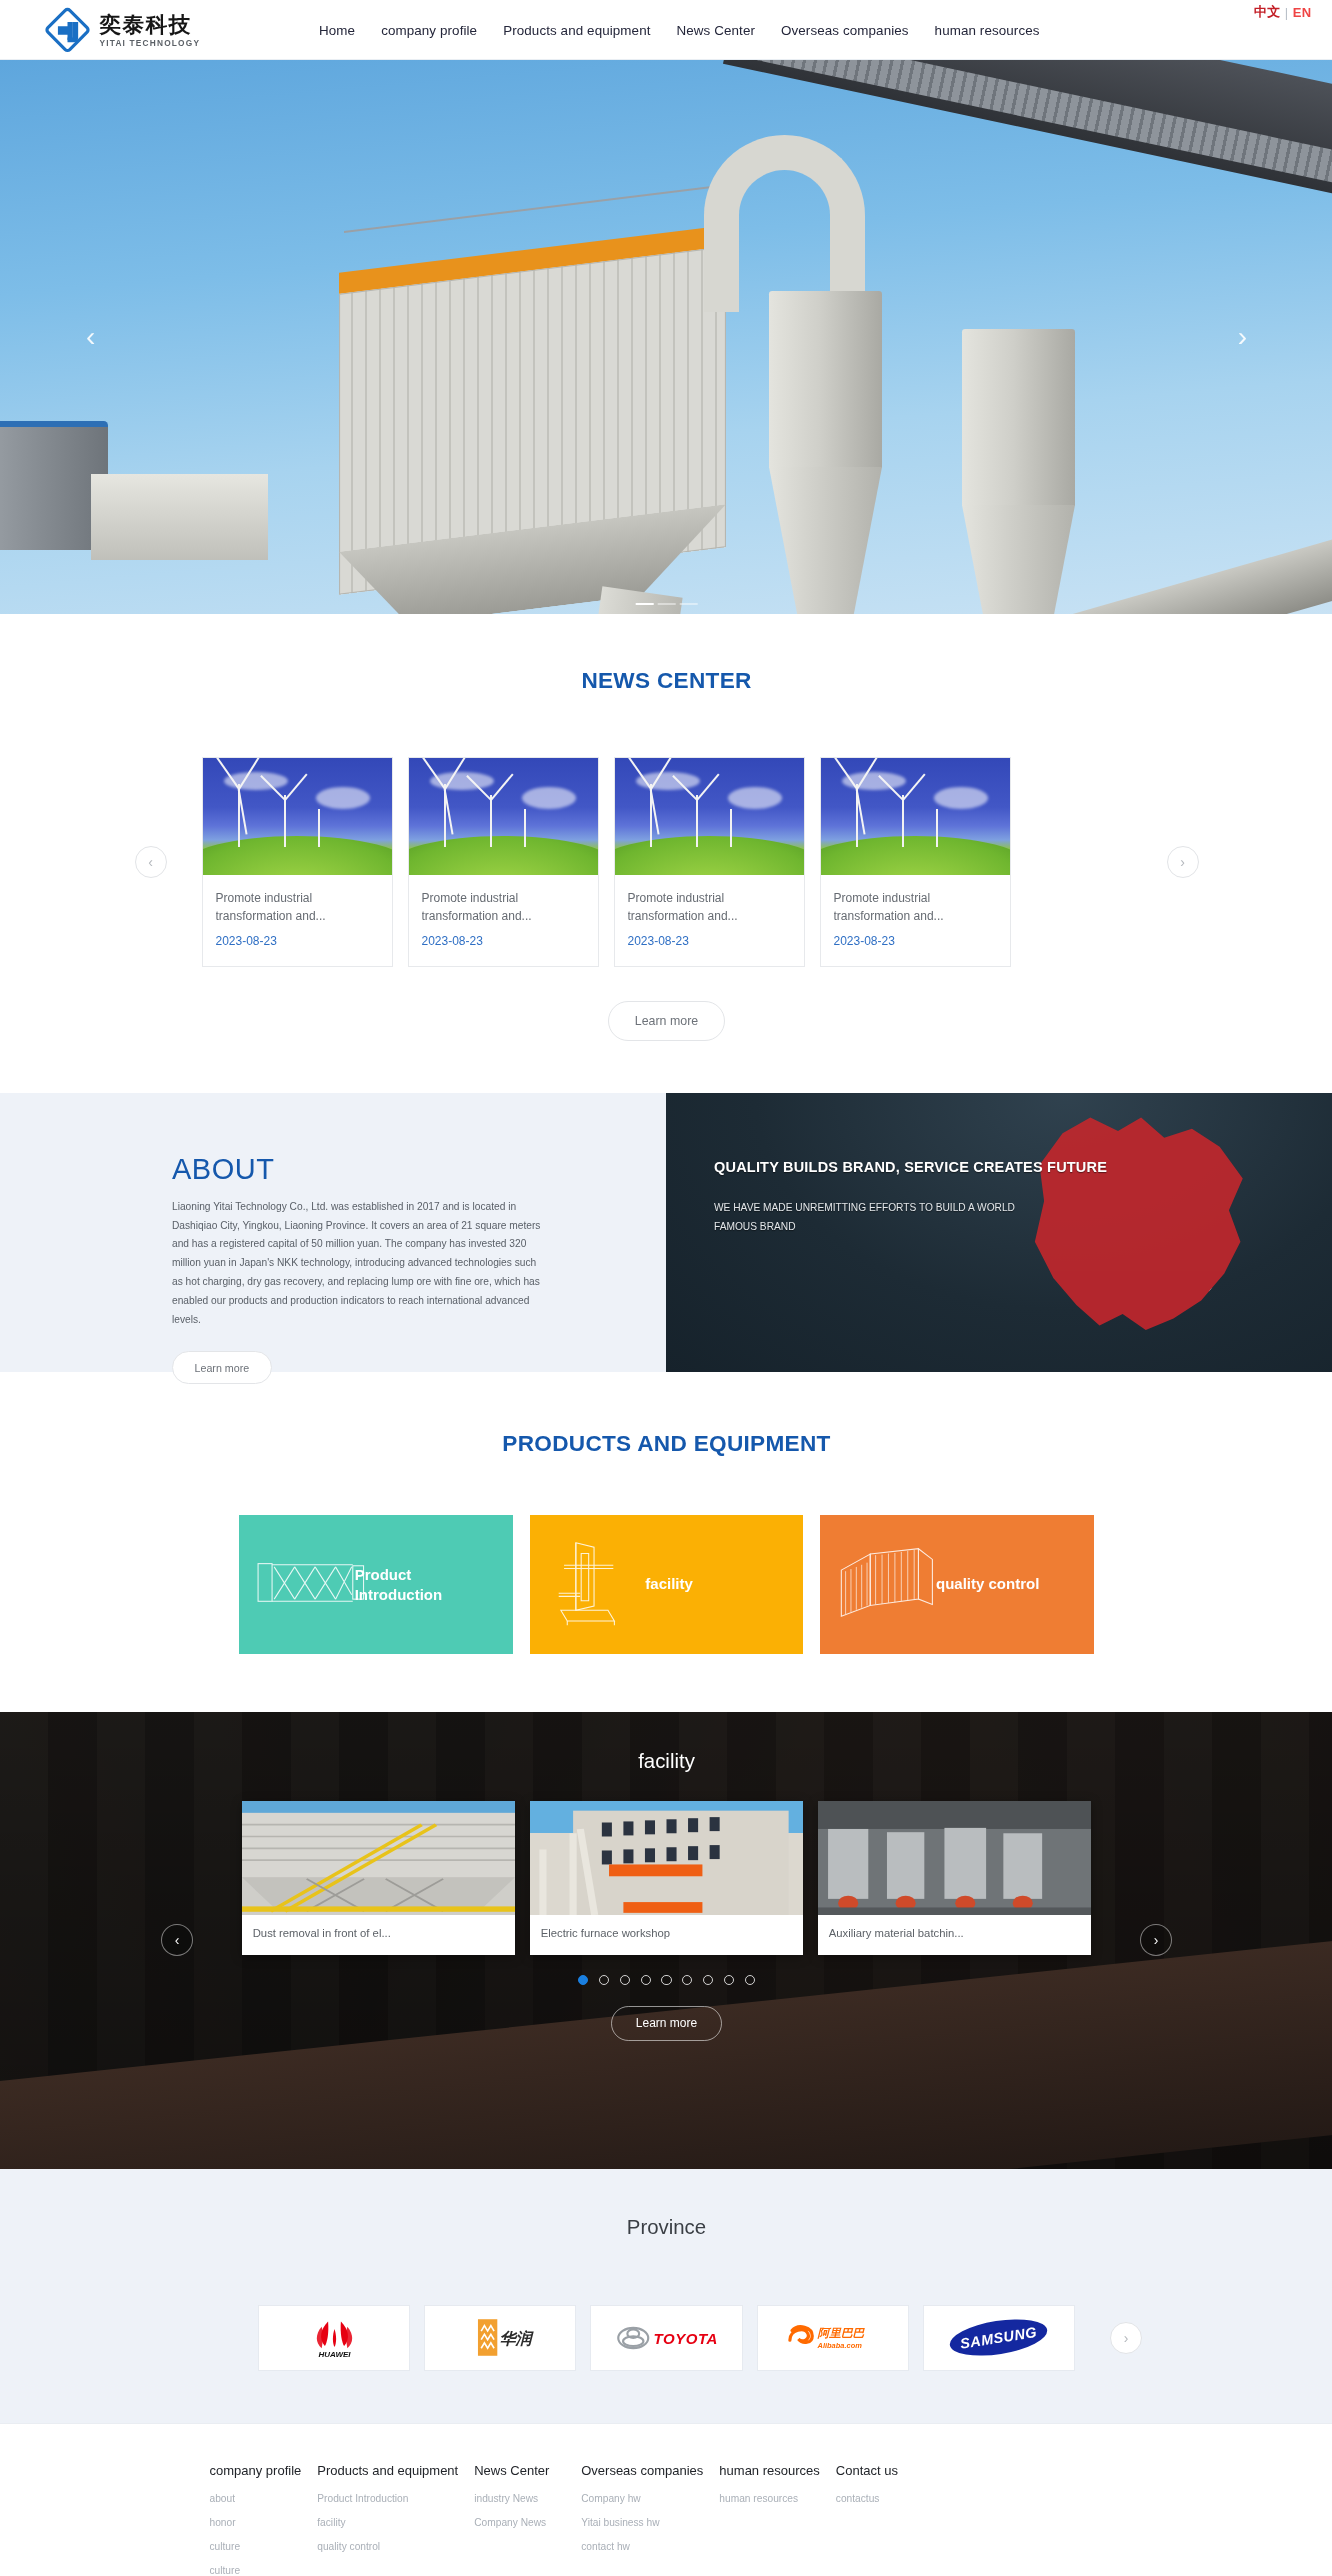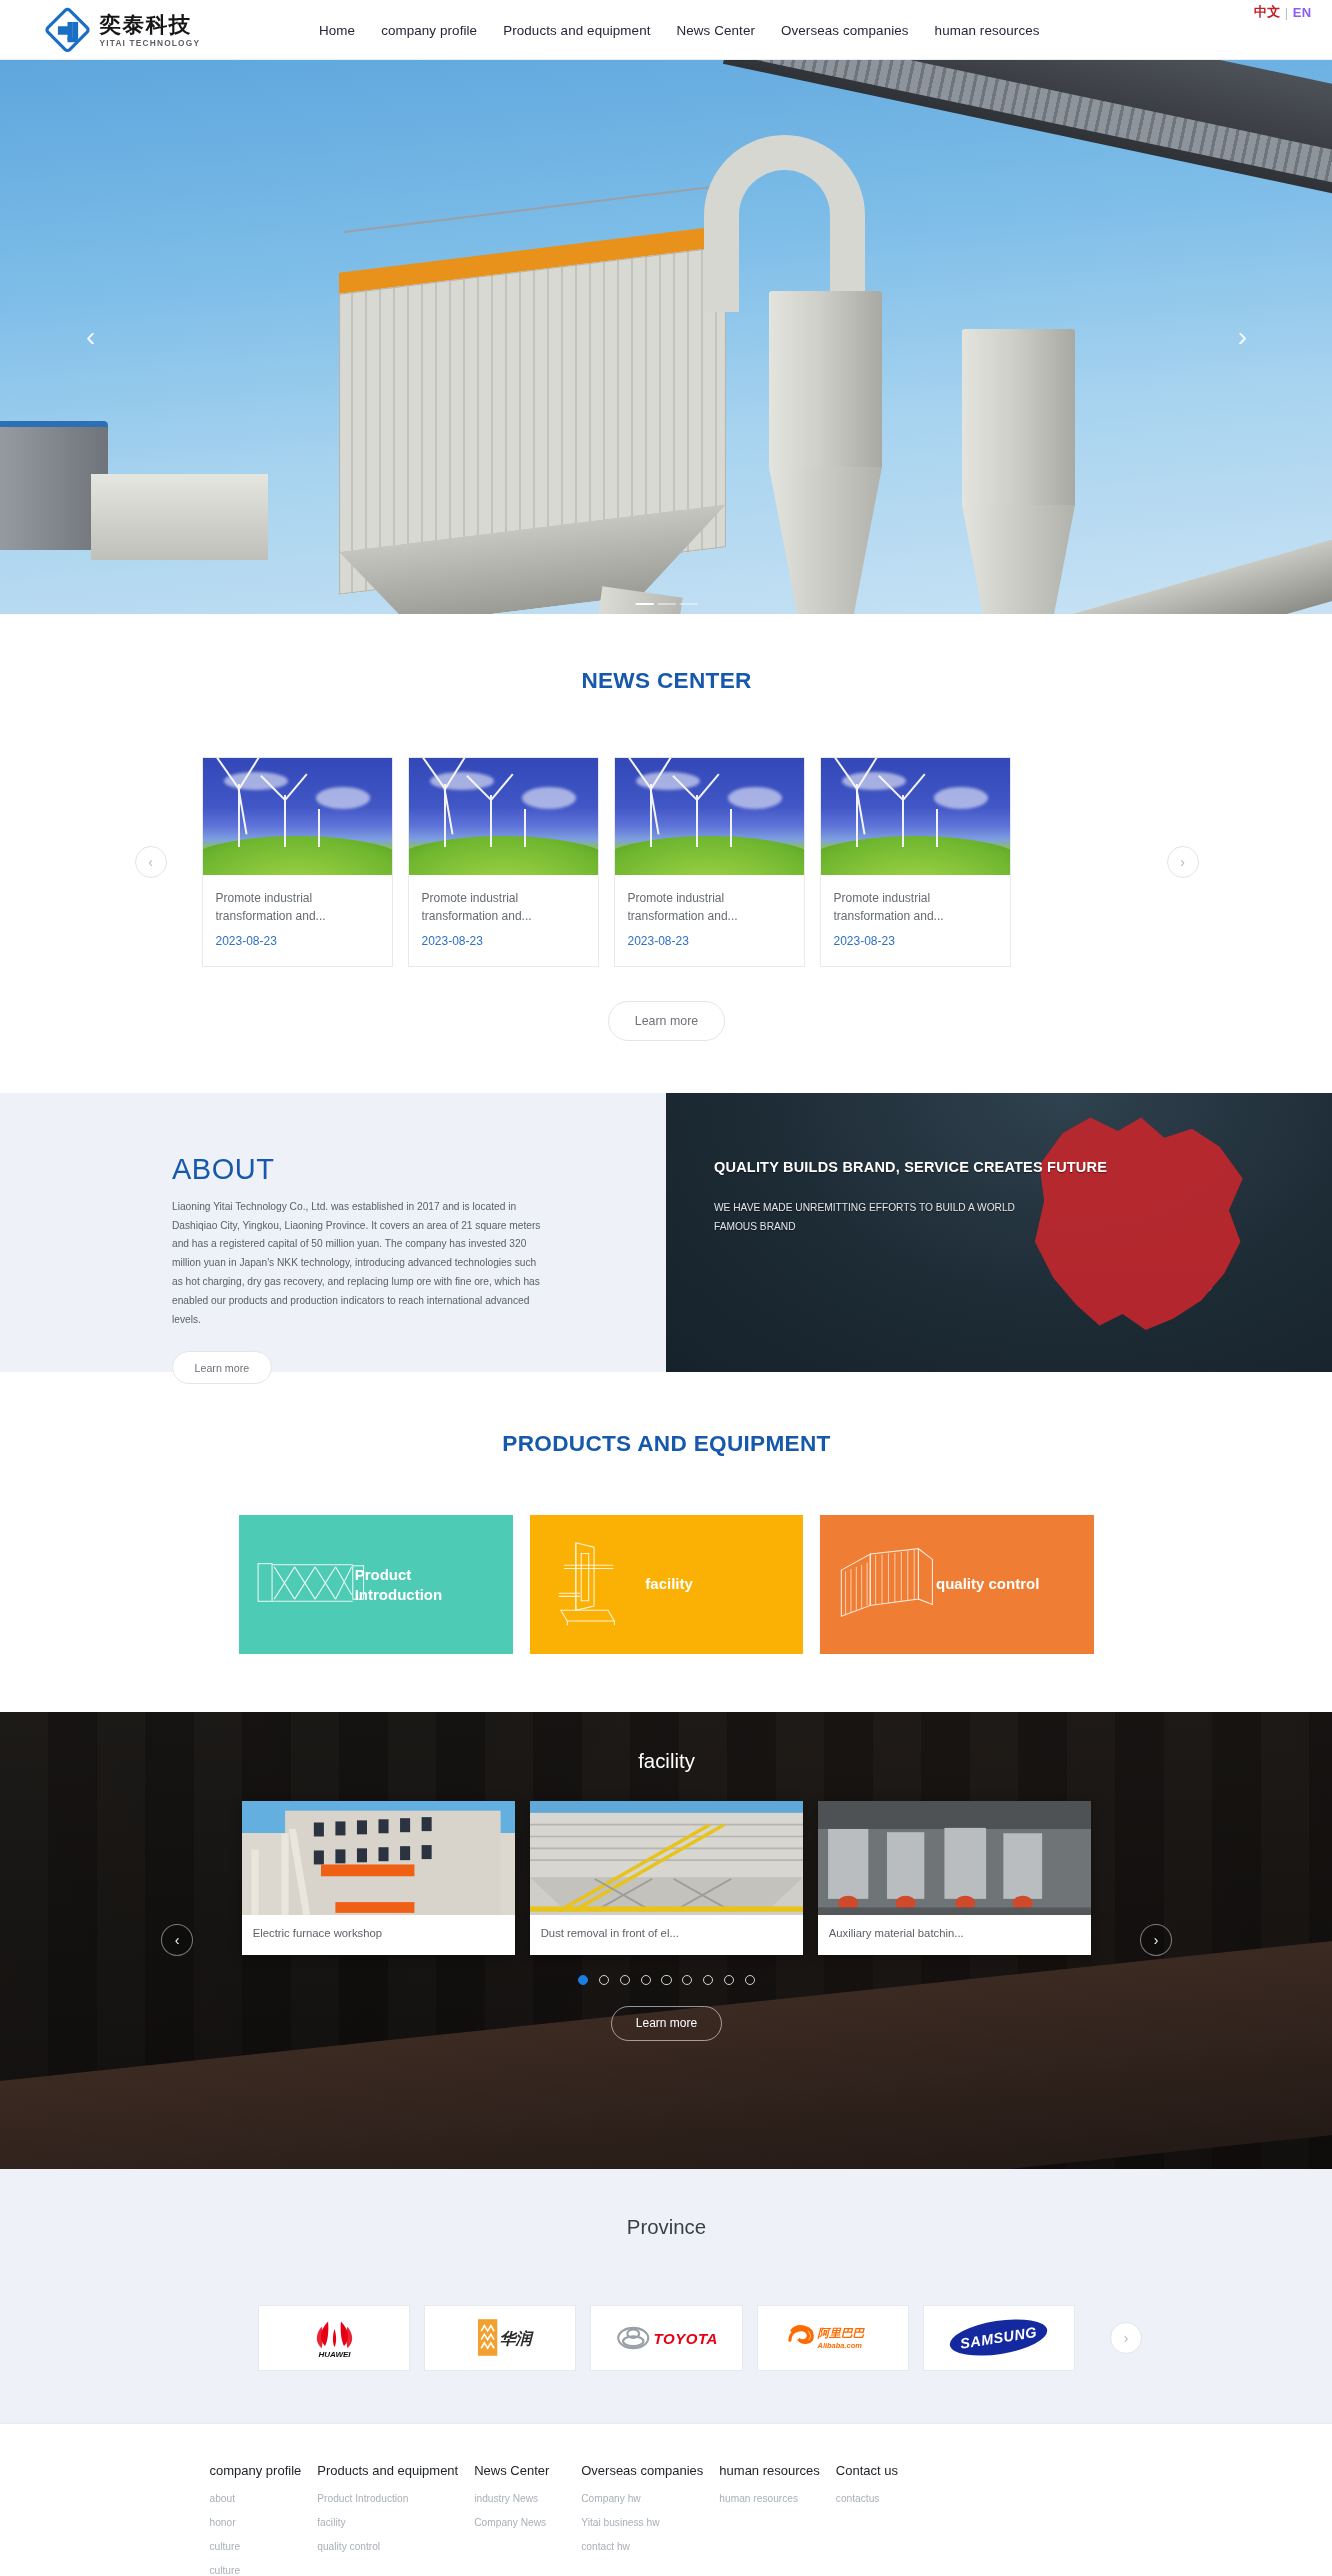--- a/index.html
+++ b/index.html
@@ -15,21 +15,21 @@
     height: 60px; background: #ffffff; position: relative;
     border-bottom: 0.5px solid #e9eef3;
   }
   .lang {
     position: absolute; top: 3.2px; right: 21.5px;
     font-size: 13px; font-weight: 700; letter-spacing: 0.3px;
     display: flex; align-items: center; gap: 4.3px;
   }
   .lang .cn { color: #c31f27; }
   .lang .sep { color: #b9c0c8; font-weight: 400; }
-  .lang .en { color: #8b5cf6; }
+  .lang .en { color: #ef4444; }
 
   .brand { position: absolute; left: 43px; top: 6.4px; display: flex; align-items: center; gap: 7.5px; }
   .brand .logomark { width: 49px; height: 49px; position: relative; }
   .brand .logotext { display: flex; flex-direction: column; line-height: 1; }
   .brand .logotext .zh {
     font-size: 21.5px; font-weight: 700; color: #161616; letter-spacing: 1.6px;
     font-family: "DejaVu Sans", sans-serif;
   }
   .brand .logotext .en {
     font-size: 8.3px; font-weight: 700; color: #5b6066; letter-spacing: 1.2px;
@@ -526,20 +526,41 @@
   <div class="road"></div>
 
   <div class="fheader">
     <div class="s">facility</div>
   </div>
 
   <div class="fac-arrow l">‹</div>
   <div class="fac-arrow r">›</div>
 
   <div class="fac-row">
+    <article class="fac-card">
+      <div class="fac-img" style="background:linear-gradient(180deg,#5fa8d8 0 16%,#cfcec9 16% 100%);">
+        <svg width="100%" height="100%" viewBox="0 0 380 212" preserveAspectRatio="none">
+          <rect x="0" y="22" width="380" height="120" fill="#d7d6d1"></rect>
+          <g stroke="#b6b5b0" stroke-width="3">
+            <path d="M0 44 H380 M0 66 H380 M0 88 H380 M0 110 H380"></path>
+          </g>
+          <path d="M0 142 L380 142 L330 205 L50 205 Z" fill="#c3c2bd"></path>
+          <g stroke="#e8c31a" stroke-width="6" fill="none">
+            <path d="M40 205 L250 44"></path>
+              <path d="M60 205 L270 44"></path>
+          </g>
+          <g stroke="#9d9c98" stroke-width="3" fill="none">
+            <path d="M90 145 L170 205 M170 145 L90 205 M200 145 L280 205 M280 145 L200 205"></path>
+          </g>
+          <rect x="0" y="196" width="380" height="10" fill="#e8c31a"></rect>
+        </svg>
+      </div>
+      <div class="fac-cap">Dust removal in front of el...</div>
+    </article>
+
     <article class="fac-card">
       <div class="fac-img" style="background:linear-gradient(180deg,#63b0e0 0 28%,#dcd8cf 28% 100%);">
         <svg width="100%" height="100%" viewBox="0 0 380 212" preserveAspectRatio="none">
           <rect x="60" y="18" width="300" height="194" fill="#d8d4cb"></rect>
           <g fill="#2b3340">
             <rect x="100" y="40" width="14" height="26"></rect>
               <rect x="130" y="38" width="14" height="26"></rect>
             <rect x="160" y="36" width="14" height="26"></rect>
               <rect x="190" y="34" width="14" height="26"></rect>
             <rect x="220" y="32" width="14" height="26"></rect>
@@ -554,41 +575,20 @@
           <rect x="110" y="118" width="130" height="22" fill="#ef5f14"></rect>
           <rect x="130" y="188" width="110" height="20" fill="#ef5f14"></rect>
           <g stroke="#e9e6de" stroke-width="10" fill="none">
             <path d="M60 212 L60 60 M90 212 L70 52 M18 212 L18 90"></path>
           </g>
         </svg>
       </div>
       <div class="fac-cap">Electric furnace workshop</div>
     </article>
 
-    <article class="fac-card">
-      <div class="fac-img" style="background:linear-gradient(180deg,#5fa8d8 0 16%,#cfcec9 16% 100%);">
-        <svg width="100%" height="100%" viewBox="0 0 380 212" preserveAspectRatio="none">
-          <rect x="0" y="22" width="380" height="120" fill="#d7d6d1"></rect>
-          <g stroke="#b6b5b0" stroke-width="3">
-            <path d="M0 44 H380 M0 66 H380 M0 88 H380 M0 110 H380"></path>
-          </g>
-          <path d="M0 142 L380 142 L330 205 L50 205 Z" fill="#c3c2bd"></path>
-          <g stroke="#e8c31a" stroke-width="6" fill="none">
-            <path d="M40 205 L250 44"></path>
-              <path d="M60 205 L270 44"></path>
-          </g>
-          <g stroke="#9d9c98" stroke-width="3" fill="none">
-            <path d="M90 145 L170 205 M170 145 L90 205 M200 145 L280 205 M280 145 L200 205"></path>
-          </g>
-          <rect x="0" y="196" width="380" height="10" fill="#e8c31a"></rect>
-        </svg>
-      </div>
-      <div class="fac-cap">Dust removal in front of el...</div>
-    </article>
-
 
     <article class="fac-card">
       <div class="fac-img" style="background:#7b7f82;">
         <svg width="100%" height="100%" viewBox="0 0 380 212" preserveAspectRatio="none">
           <rect width="380" height="212" fill="#6f7477"></rect>
           <rect x="0" y="0" width="380" height="52" fill="#4e5255"></rect>
           <g fill="#b9bdbf">
             <rect x="14" y="52" width="56" height="130"></rect>
             <rect x="96" y="58" width="52" height="124"></rect>
             <rect x="176" y="50" width="58" height="132"></rect>

